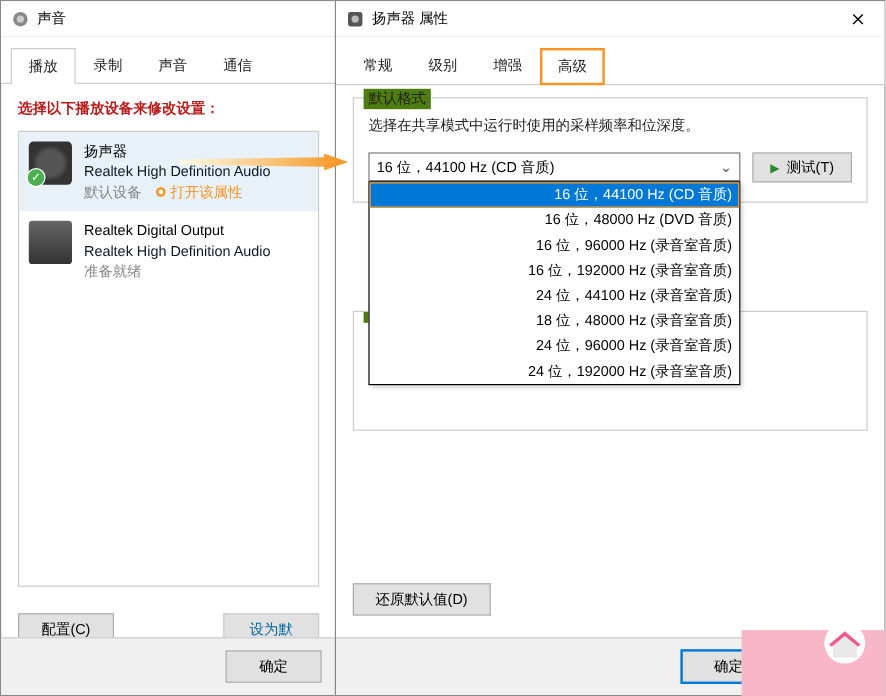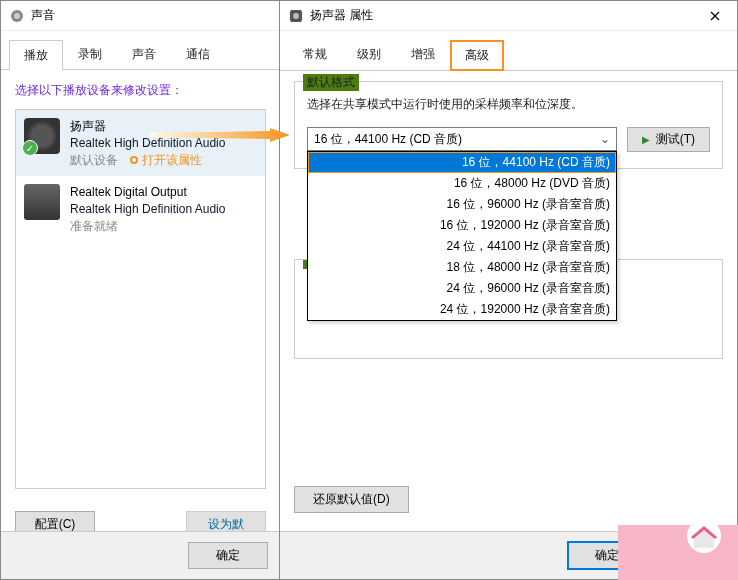--- a/index.html
+++ b/index.html
@@ -13,21 +13,21 @@
 .titlebar .icon { width: 16px; height: 16px; margin-right: 6px; }
 .titlebar .title { flex: 1; }
 .close-btn { width: 44px; height: 30px; display: flex; align-items: center; justify-content: center; margin-right: -8px; }
 
 .tabs { display: flex; padding: 8px 8px 0 8px; border-bottom: 1px solid #ccc; background: #fff; }
 .tab { padding: 6px 14px; border: 1px solid transparent; border-bottom: none; cursor: default; color: #222; }
 .tab.active { border-color: #ccc; background: #fff; position: relative; top: 1px; }
 .tab.highlighted { border: 2px solid #f7931e; padding: 5px 13px; }
 
 .content { padding: 12px 14px; }
-.instruction { color: #6d28d9; margin-bottom: 10px; }
+.instruction { color: #b91c1c; margin-bottom: 10px; font-weight: bold; }
 
 .device-list { border: 1px solid #ccc; height: 380px; background: #fff; overflow: hidden; }
 .device { display: flex; padding: 8px; gap: 10px; }
 .device.selected { background: #e8f0f8; }
 .device-icon { width: 36px; height: 36px; position: relative; flex-shrink: 0; }
 .device-info { flex: 1; line-height: 1.4; }
 .dev-name { color: #000; font-weight: 500; }
 .dev-sub { color: #0f172a; }
 .dev-status { color: #888; }
 .checkmark { position: absolute; bottom: -2px; left: -2px; width: 16px; height: 16px; background: #4caf50; border-radius: 50%; border: 1.5px solid #fff; display: flex; align-items: center; justify-content: center; color: #fff; font-size: 10px; }

